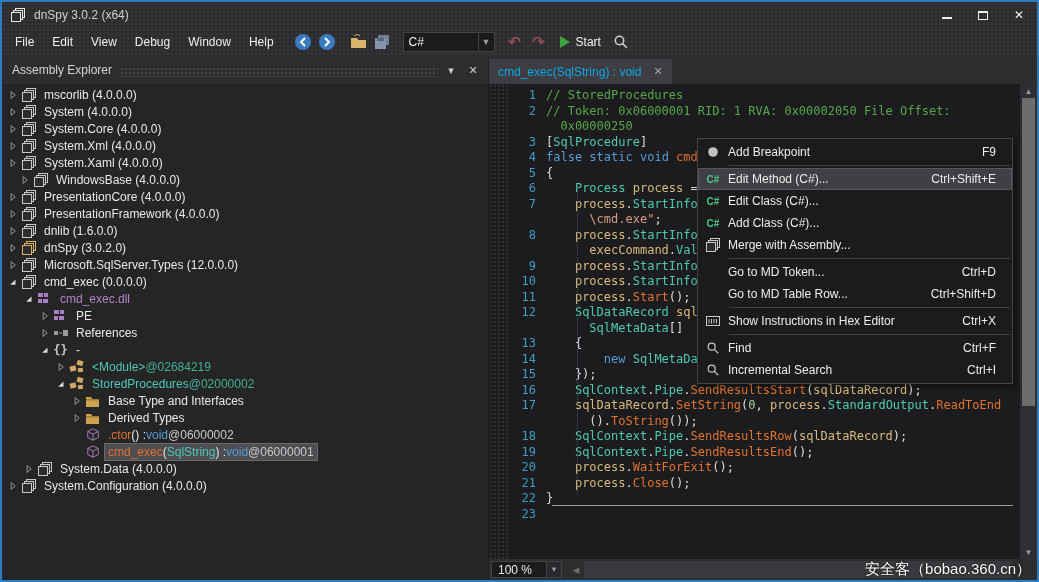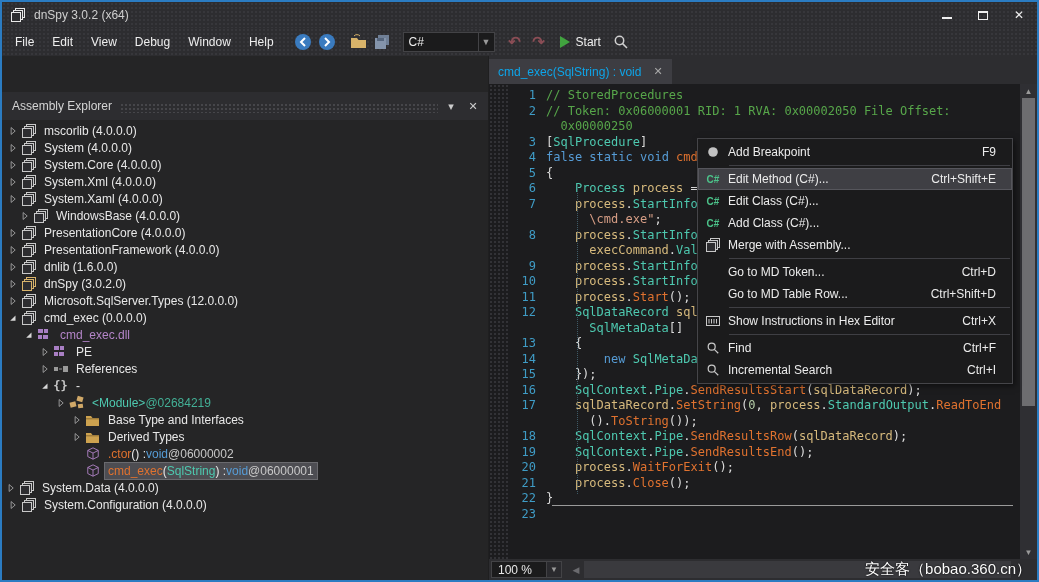--- a/index.html
+++ b/index.html
@@ -25,21 +25,21 @@
   .combo{width:92px;height:20px;background:#1b1b1c;border:1px solid #434346;display:flex;align-items:center;margin:0 8px;}
   .combo .val{flex:1;padding-left:5px;color:#eeeeee;}
   .combo .drop{width:16px;height:100%;border-left:1px solid #434346;display:flex;align-items:center;justify-content:center;color:#999;font-size:9px;}
   .undoredo{font-size:15px;font-weight:bold;color:#8a4d55;}
   .startbtn{display:flex;align-items:center;margin:0 8px;}
   .startbtn span.lbl{margin-left:5px;color:#f0f0f0;}
 
   
   .main{position:absolute;top:54px;left:0;right:0;bottom:0;display:flex;}
   .leftpanel{width:487px;background:var(--panel-bg);display:flex;flex-direction:column;border-right:1px solid #1f1f20;}
-  .panelheader{height:28px;display:flex;align-items:center;padding:0 6px 0 10px;background:var(--window-bg);margin-top:36px;}
+  .panelheader{height:28px;display:flex;align-items:center;padding:0 6px 0 10px;background:var(--window-bg);}
   .panelheader .ph-title{color:#d4d4d4;margin-right:8px;white-space:nowrap;}
   .ph-fill{flex:1;height:10px;background-image:radial-gradient(circle,#46464a 1px,transparent 1px);background-size:4px 4px;margin-top:4px;}
   .ph-btn{width:18px;height:18px;display:flex;align-items:center;justify-content:center;color:#cccccc;font-size:11px;margin-left:4px;}
 
   
   .tree{flex:1;overflow:hidden;padding-top:2px;font-size:12px;}
   .trow{height:17px;display:flex;align-items:center;white-space:nowrap;}
   .texp{width:14px;height:17px;display:flex;align-items:center;justify-content:center;flex:none;}
   .ticon{width:17px;height:16px;display:flex;align-items:center;justify-content:center;flex:none;margin-right:4px;}
   .tlabel{display:inline-flex;align-items:center;padding:0 3px;height:16px;}
@@ -463,20 +463,38 @@
                 <rect x="1" y="7" width="6" height="5" transform="rotate(-14 4 9.5)"></rect>
                 <rect x="8" y="1.5" width="6" height="5" transform="rotate(16 11 4)"></rect>
                 <rect x="9" y="9" width="5" height="4" transform="rotate(-8 11.5 11)"></rect>
               </svg>
             </span>
             <span class="tlabel">
               <span class="c-ty">&lt;Module&gt;</span>
               <span class="c-tok"> @02684219</span>
             </span>
           </div>
+          <div class="trow" style="padding-left: 52px;">
+            <span class="texp">
+              <svg width="10" height="10" viewBox="0 0 16 16">
+                <path d="M12 4 V12.5 H3.5 Z" fill="#d8d8d8"></path>
+              </svg>
+            </span>
+            <span class="ticon">
+              <svg width="16" height="16" viewBox="0 0 16 16" fill="#d0a868">
+                <rect x="1" y="7" width="6" height="5" transform="rotate(-14 4 9.5)"></rect>
+                <rect x="8" y="1.5" width="6" height="5" transform="rotate(16 11 4)"></rect>
+                <rect x="9" y="9" width="5" height="4" transform="rotate(-8 11.5 11)"></rect>
+              </svg>
+            </span>
+            <span class="tlabel">
+              <span class="c-ty">StoredProcedures</span>
+              <span class="c-tok"> @02000002</span>
+            </span>
+          </div>
           <div class="trow" style="padding-left: 68px;">
             <span class="texp">
               <svg width="10" height="10" viewBox="0 0 16 16">
                 <path d="M5 2.5 L11.5 8 L5 13.5 Z" fill="none" stroke="#b8b8b8" stroke-width="1.2"></path>
               </svg>
             </span>
             <span class="ticon">
               <svg width="15" height="14" viewBox="0 0 15 14">
                 <path d="M1 3 h5 l1.5 2 H14 v8 H1 z" fill="#cda24f"></path>
                 <path d="M1 5.8 H14" stroke="#8a6d35" stroke-width="1"></path>
@@ -527,21 +545,21 @@
             </span>
             <span class="tlabel sel">
               <span class="c-me">cmd_exec</span>
               <span class="c-t">(</span>
               <span class="c-ty">SqlString</span>
               <span class="c-t">) : </span>
               <span class="c-kw">void</span>
               <span class="c-tok2"> @06000001</span>
             </span>
           </div>
-          <div class="trow" style="padding-left: 2px;">
+          <div class="trow" style="padding-left: 20px;">
             <span class="texp">
               <svg width="10" height="10" viewBox="0 0 16 16">
                 <path d="M5 2.5 L11.5 8 L5 13.5 Z" fill="none" stroke="#b8b8b8" stroke-width="1.2"></path>
               </svg>
             </span>
             <span class="ticon">
               <svg width="16" height="16" viewBox="0 0 16 16" fill="none" stroke="#c8c8c8">
                 <rect x="5.5" y="1.5" width="9" height="9"></rect>
                 <rect x="3.5" y="3.5" width="9" height="9" fill="#2d2d30"></rect>
                 <rect x="1.5" y="5.5" width="9" height="9" fill="#2d2d30"></rect>

